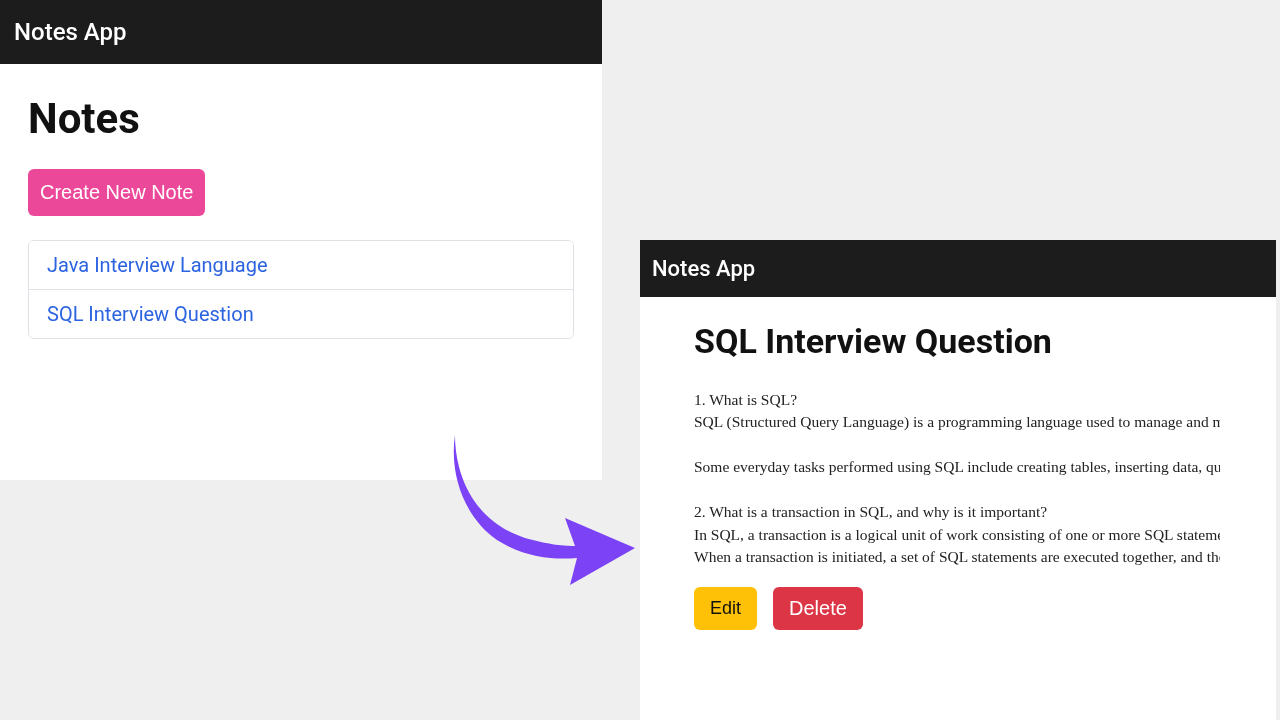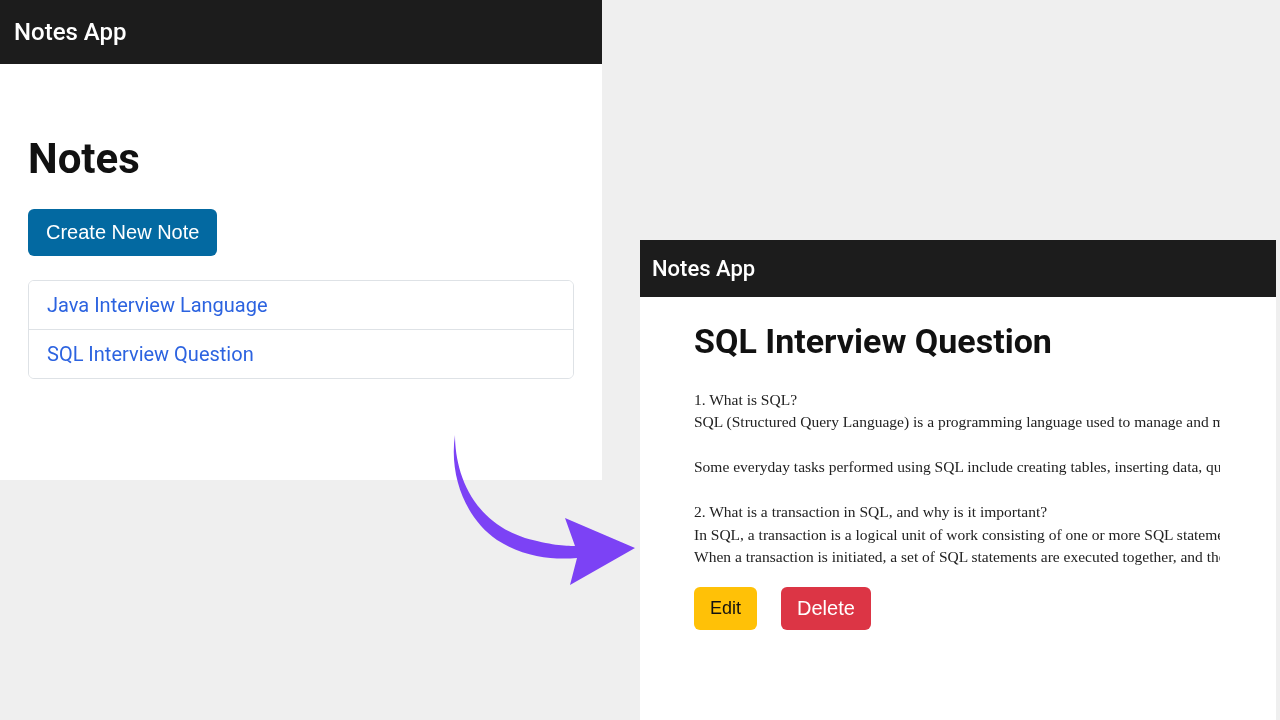--- a/index.html
+++ b/index.html
@@ -29,28 +29,27 @@
       font-weight: 500;
     }
     .panel-left .content {
       padding: 30px 28px;
     }
     .panel-left h1 {
       font-size: 42px;
       font-weight: 700;
       color: #111;
       margin-bottom: 26px;
-      margin-top: 40px;
     }
     .btn-create {
-      background: #0369a1;
+      background: #ec4899;
       color: #fff;
       border: none;
       border-radius: 6px;
-      padding: 12px 18px;
+      padding: 12px 12px;
       font-size: 20px;
       cursor: pointer;
       margin-bottom: 24px;
     }
     .note-list {
       border: 1px solid #dee2e6;
       border-radius: 6px;
       overflow: hidden;
     }
     .note-item {
@@ -100,21 +99,21 @@
       margin-bottom: 6px;
     }
     .note-body::-webkit-scrollbar { height: 16px; }
     .note-body::-webkit-scrollbar-track { background: #f1f1f1; }
     .note-body::-webkit-scrollbar-thumb { background: #c1c1c1; }
     .note-body::-webkit-scrollbar-button:single-button {
       background: #f1f1f1;
       width: 16px; height: 16px;
       display: block;
     }
-    .actions { display: flex; gap: 24px; margin-top: 14px; }
+    .actions { display: flex; gap: 16px; margin-top: 14px; }
     .btn-edit {
       background: #ffc107;
       color: #111;
       border: none;
       border-radius: 6px;
       padding: 10px 16px;
       font-size: 18px;
       cursor: pointer;
     }
     .btn-delete {

